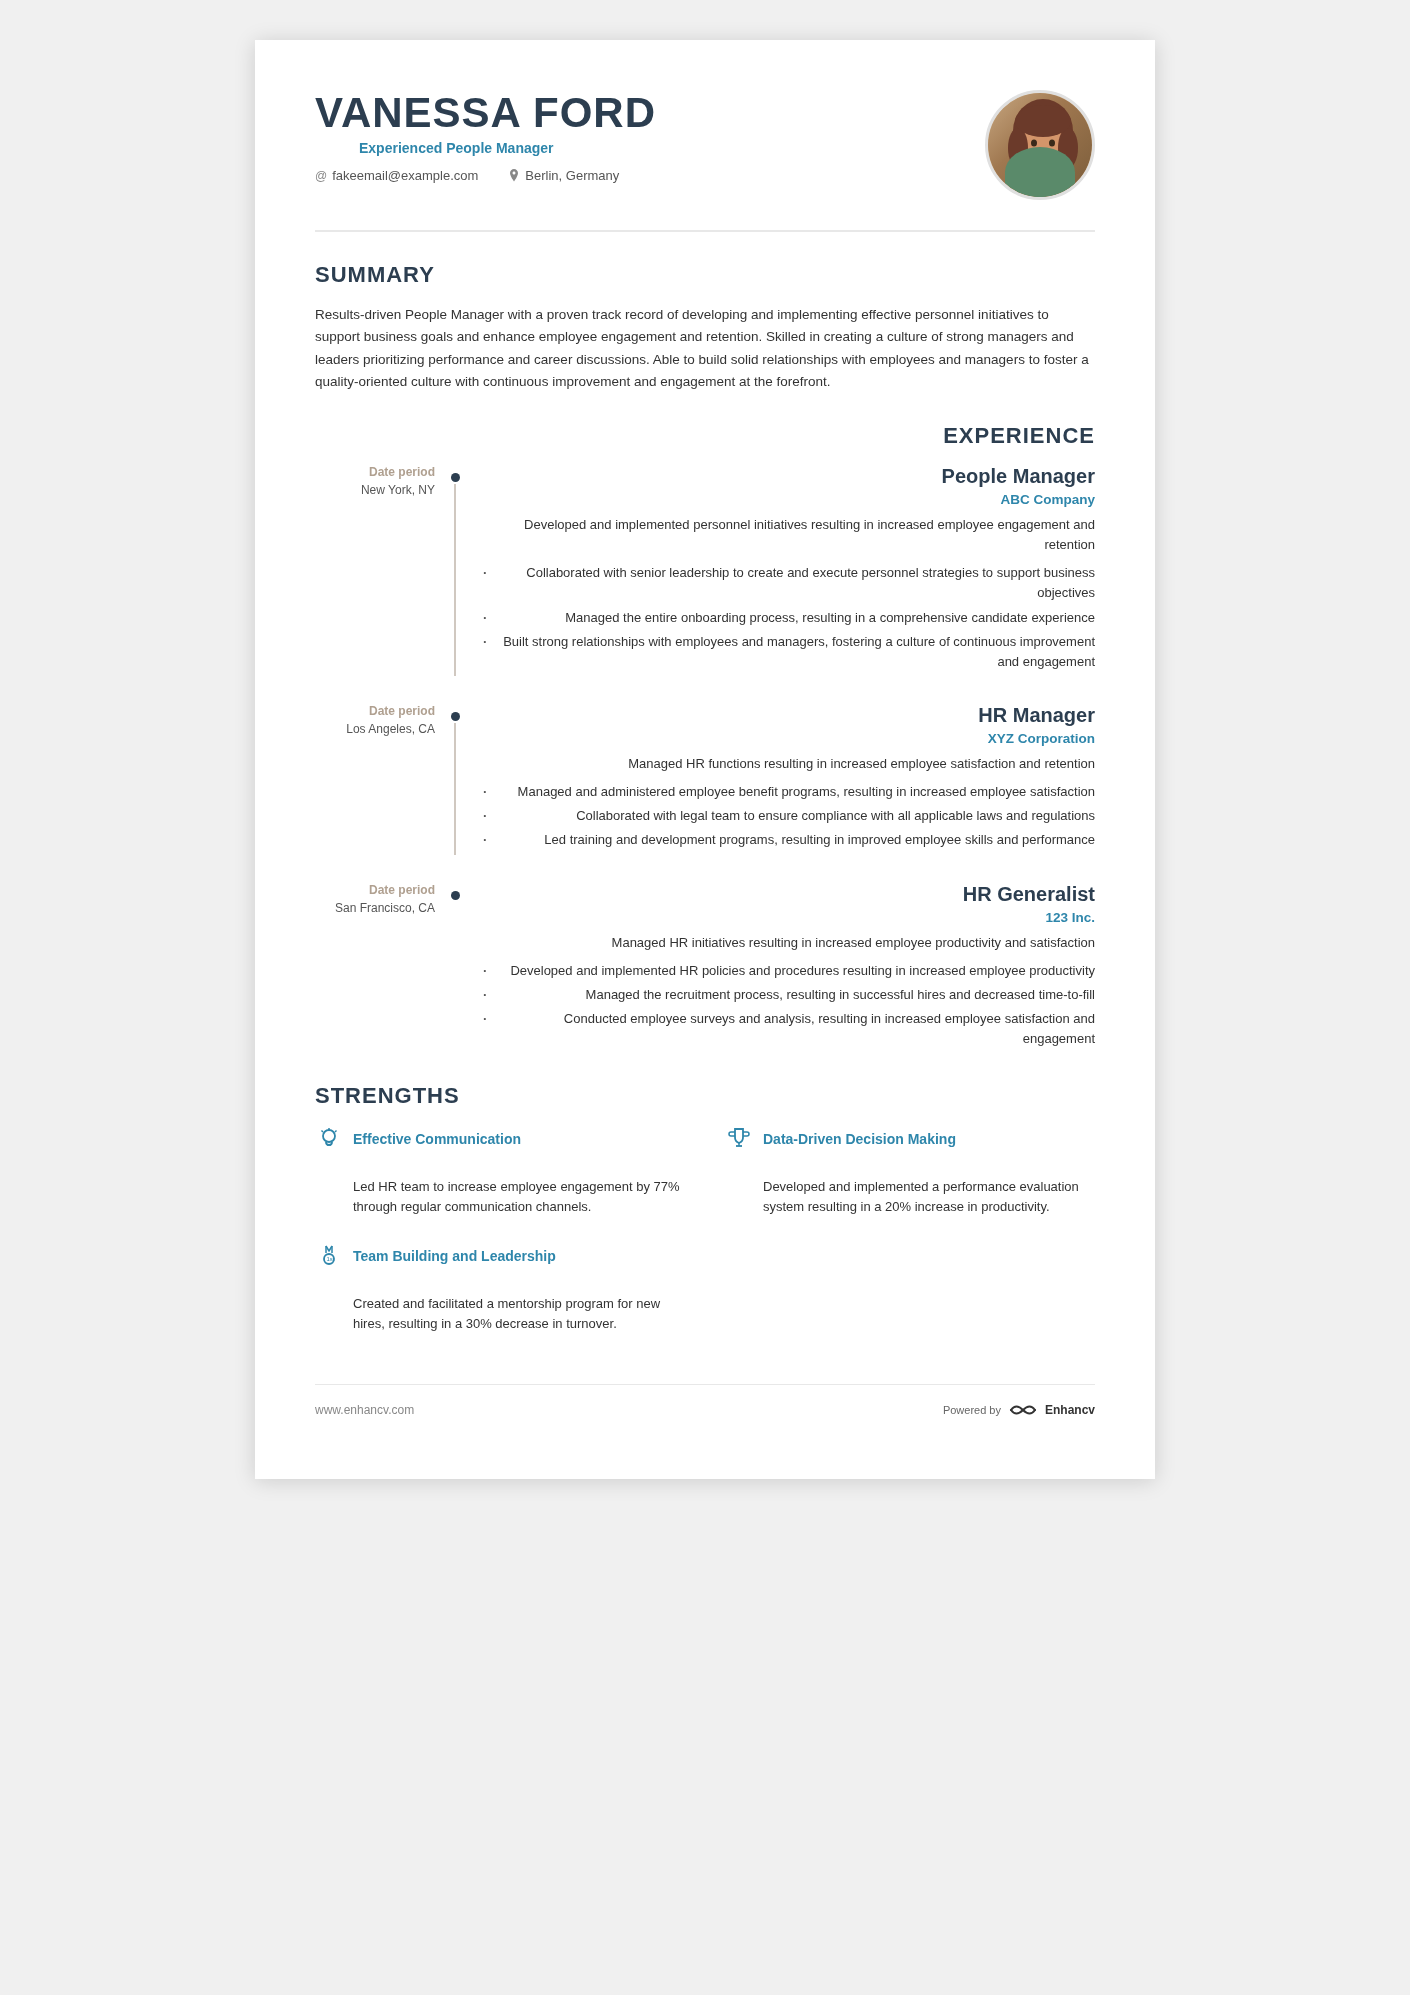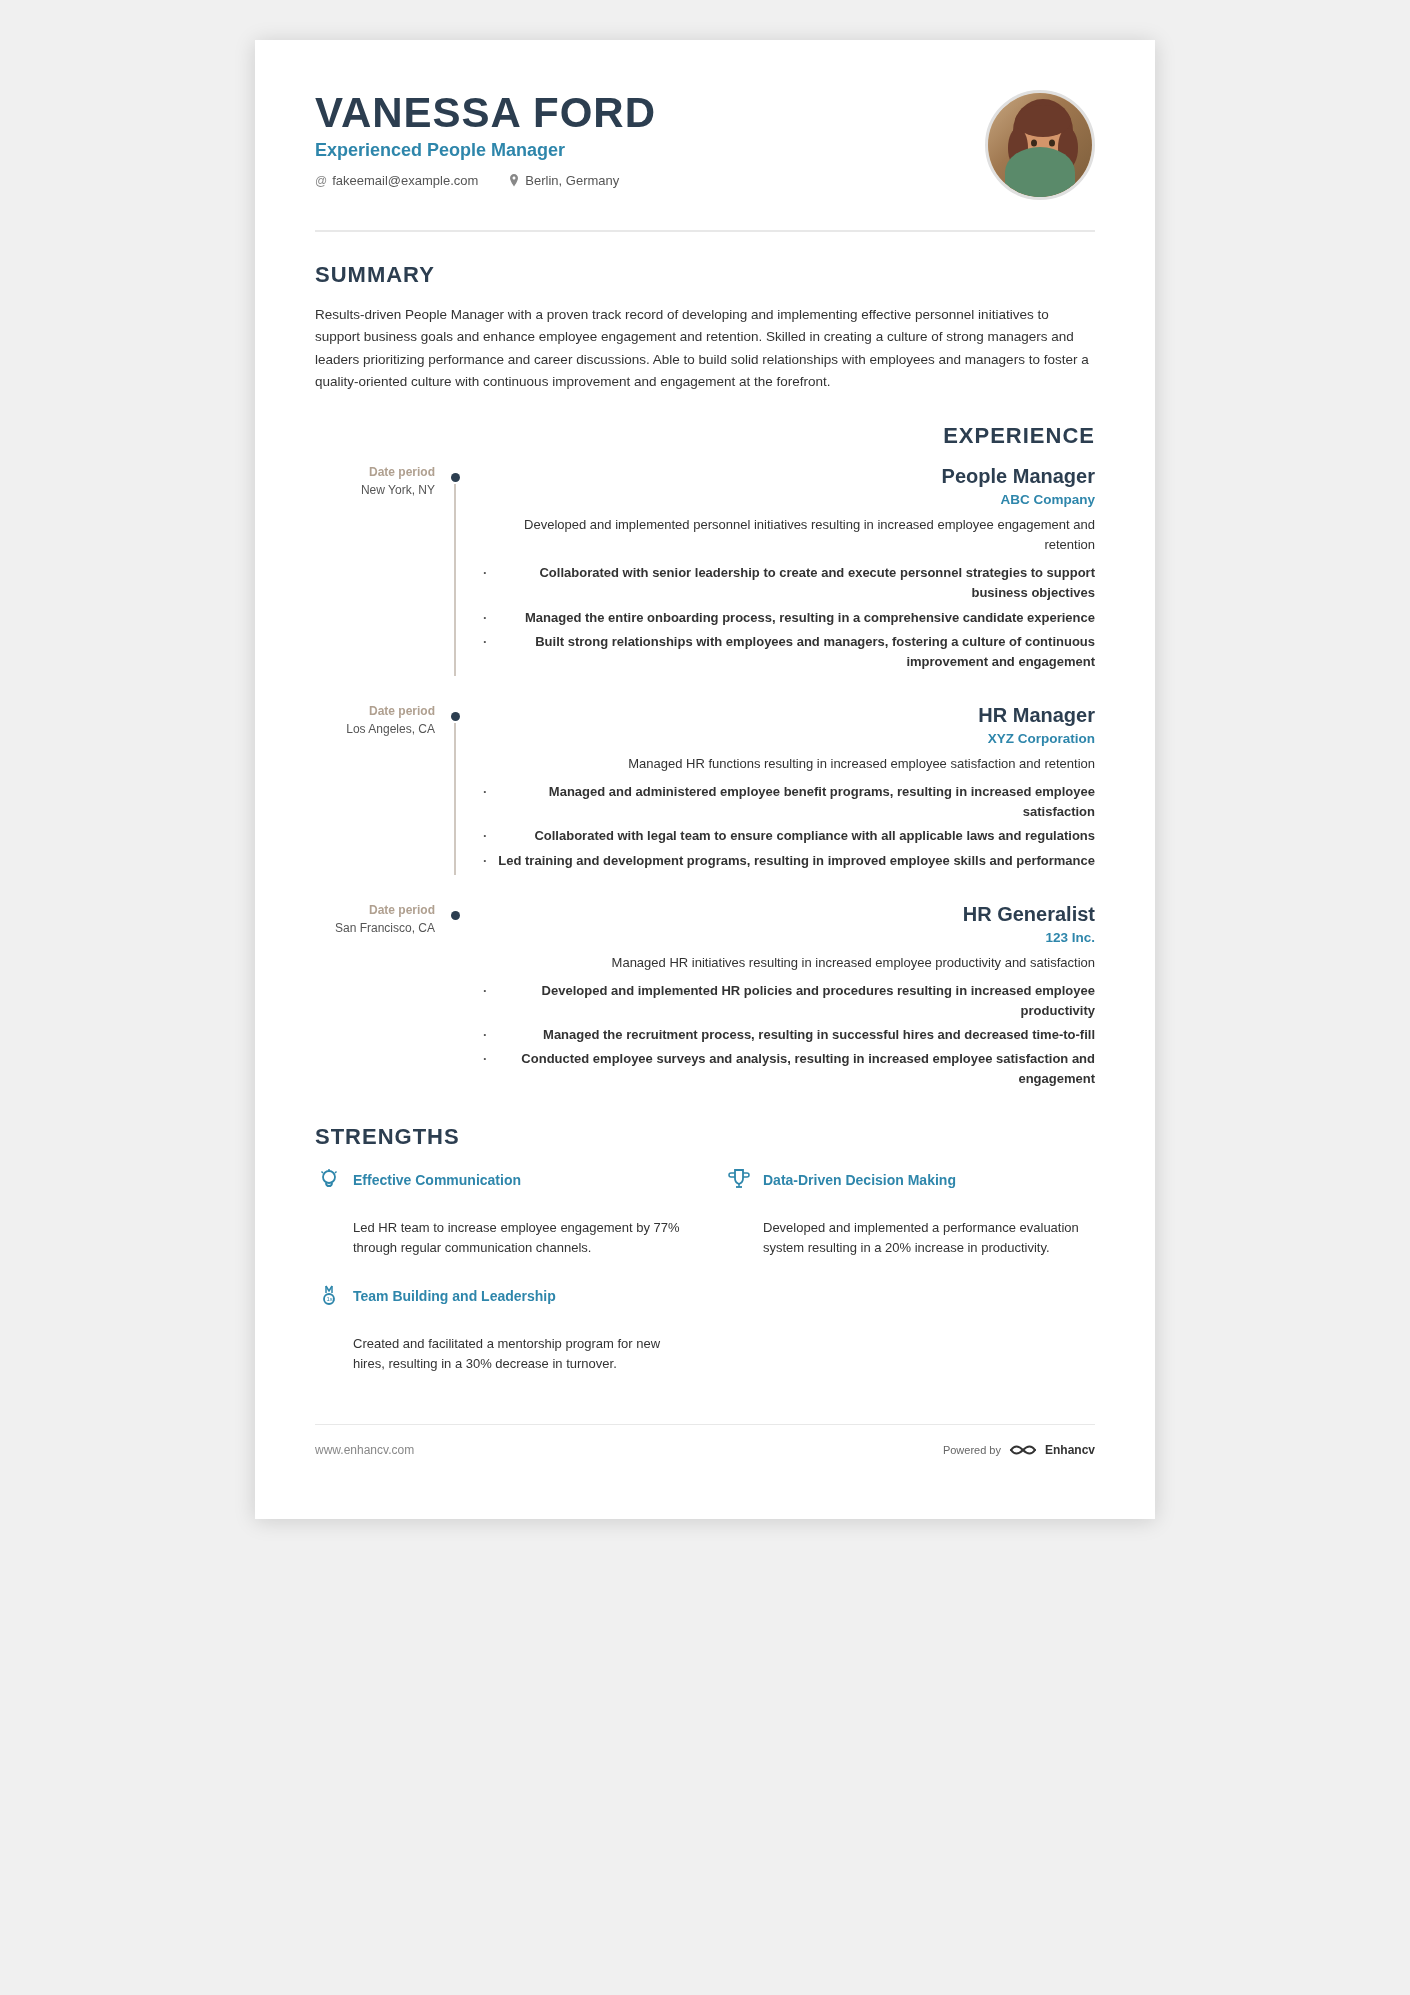--- a/index.html
+++ b/index.html
@@ -29,26 +29,27 @@
     .name {
       font-family: Arial, Helvetica, sans-serif;
       font-size: 42px;
       font-weight: 900;
       color: #2c3e50;
       letter-spacing: 1px;
       text-transform: uppercase;
       line-height: 1.1;
     }
     .title {
-      font-size: 18px;
+      font-size: 14px;
       font-weight: bold;
       color: #2e86ab;
       margin-top: 4px;
       margin-bottom: 12px;
       font-family: Arial, sans-serif;
+      margin-left: 44px;
     }
     .contact-info {
       display: flex;
       gap: 30px;
       font-size: 13px;
       color: #555;
       font-family: Arial, sans-serif;
     }
     .contact-item {
       display: flex;
@@ -199,21 +200,20 @@
     .exp-description {
       font-size: 13px;
       color: #333;
       line-height: 1.55;
       font-family: Arial, sans-serif;
       margin-bottom: 8px;
     }
     .exp-bullets {
       list-style: none;
       padding: 0;
-      font-weight: bold;
     }
     .exp-bullets li {
       font-size: 13px;
       color: #333;
       line-height: 1.55;
       font-family: Arial, sans-serif;
       padding-left: 14px;
       position: relative;
       margin-bottom: 4px;
     }

